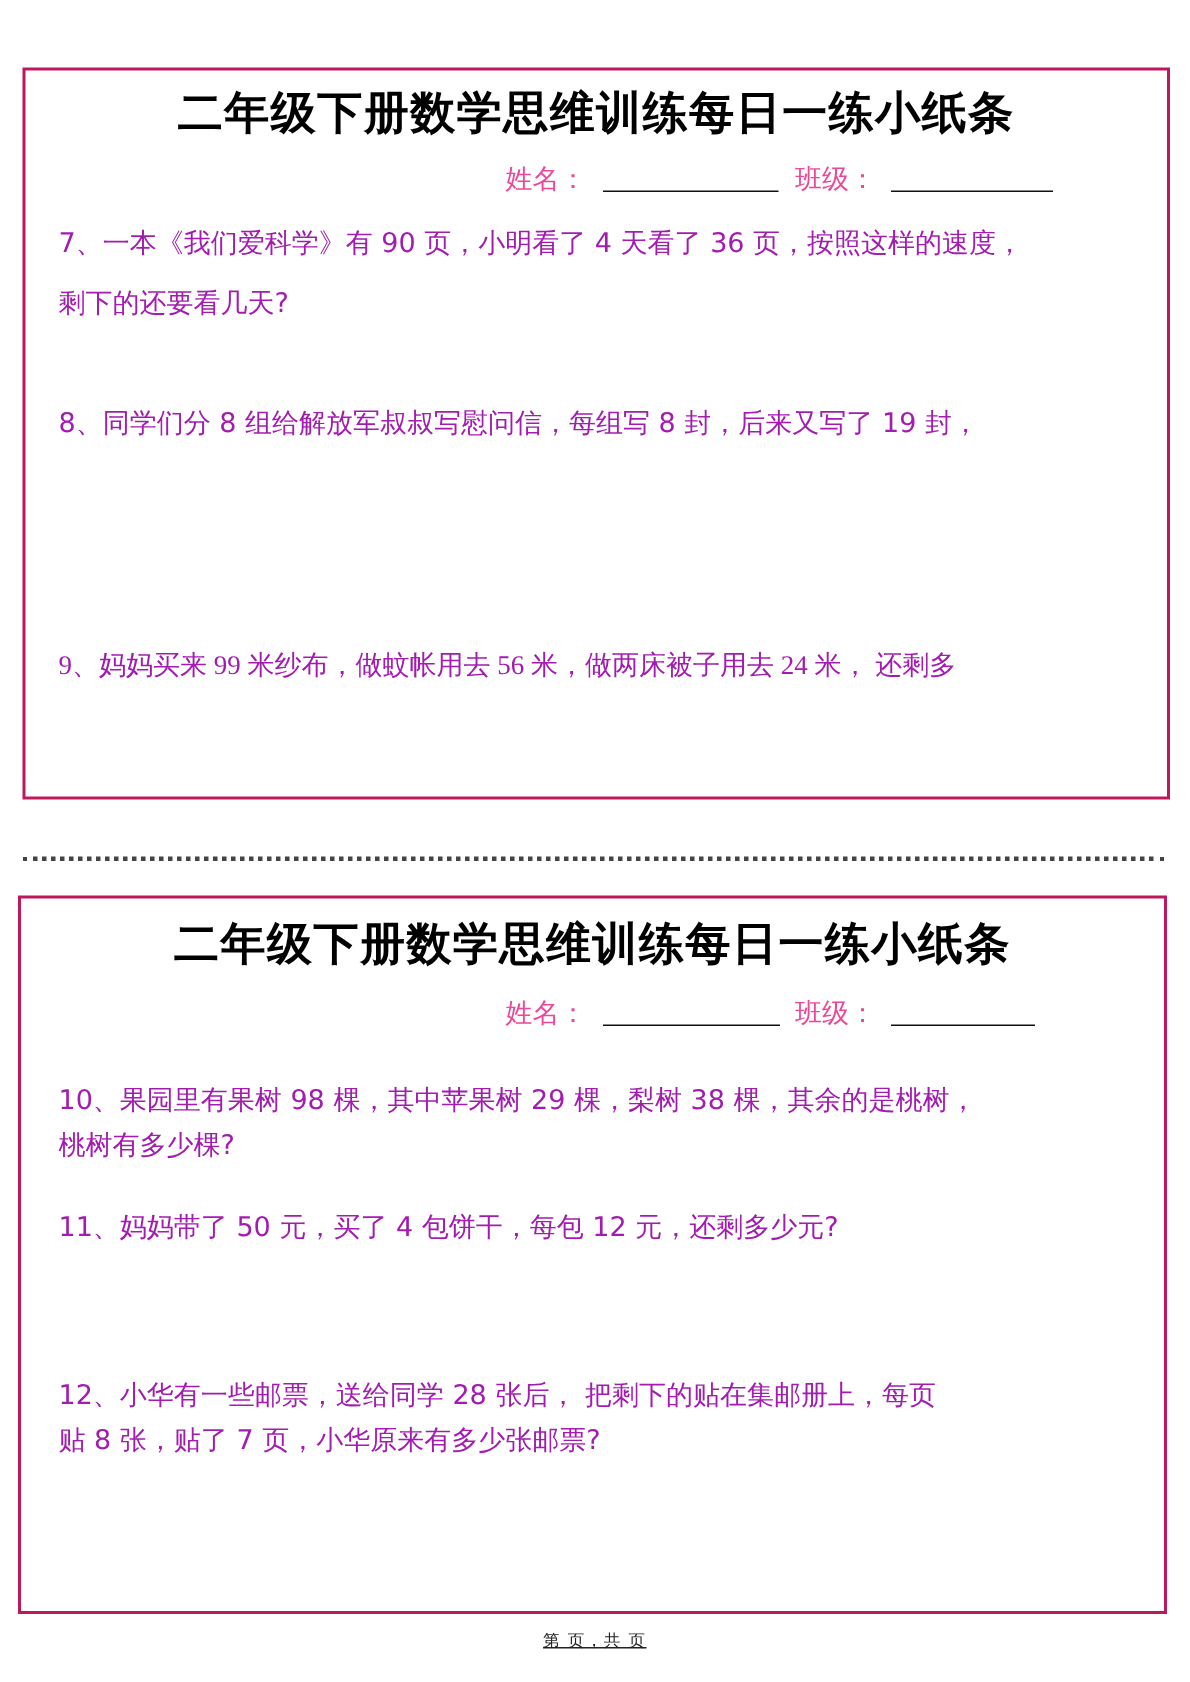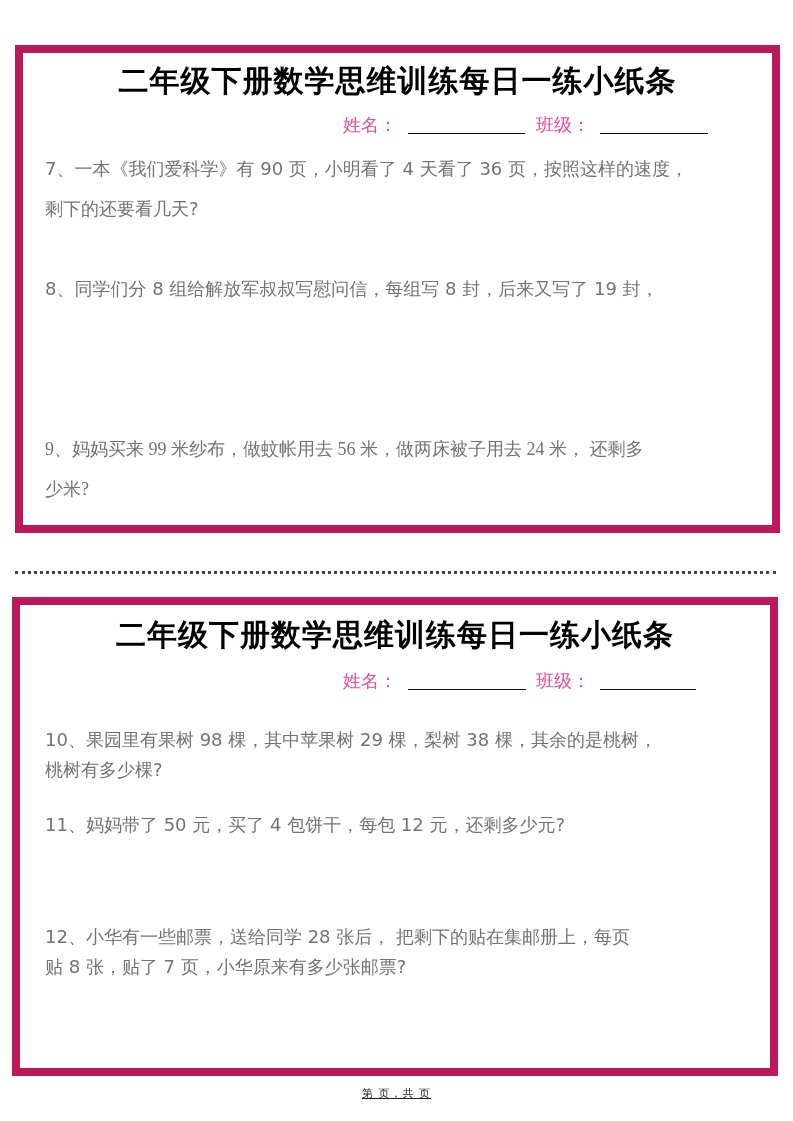--- a/index.html
+++ b/index.html
@@ -1,23 +1,23 @@
 <!DOCTYPE html>
 <html><head>
 <meta charset="utf-8">
 <style>
   html, body { margin:0; padding:0; background:#ffffff; }
   body { width:793px; height:1121px; position:relative; overflow:hidden;
          font-family:"DejaVu Sans", "Liberation Sans", sans-serif; color:#111; }
-  .box { position:absolute; border:8px solid #be185d; box-sizing:border-box; background:#fff; }
+  .box { position:absolute; border:2px solid #be185d; box-sizing:border-box; background:#fff; }
   .title { position:absolute; left:0; right:0; text-align:center; font-weight:bold;
            font-size:30px; letter-spacing:1px; color:#000; }
   .field-label { position:absolute; font-size:18px; color:#ec4899; }
   .field-line { position:absolute; border-bottom:1.5px solid #111; height:0; }
-  .q { position:absolute; font-size:18px; line-height:40px; color:#737373; white-space:nowrap; }
+  .q { position:absolute; font-size:18px; line-height:40px; color:#a21caf; white-space:nowrap; }
   .sep { position:absolute; left:15px; width:761px; top:571px; height:0;
          border-top:3px dotted #444; }
   .footer { position:absolute; top:1086px; left:0; right:0; text-align:center;
             font-size:11px; color:#222; letter-spacing:1px;text-decoration:underline; }
 </style>
 </head>
 <body>
 
 <div class="box" style="left:15px; top:45px; width:765px; height:488px;">
   <div class="title" style="top:8px;">二年级下册数学思维训练每日一练小纸条</div>
@@ -28,21 +28,20 @@
 
   <div class="q" style="left:22px; top:96px;">
     <div>7、一本《我们爱科学》有 90 页，小明看了 4 天看了 36 页，按照这样的速度，</div>
     <div style="margin-top:0px;">剩下的还要看几天?</div>
   </div>
   <div class="q" style="left:22px; top:216px;">
     <div>8、同学们分 8 组给解放军叔叔写慰问信，每组写 8 封，后来又写了 19 封，</div>
   </div>
   <div class="q" style="left:22px; top:376px;font-family:Liberation Serif, serif;">
     <div>9、妈妈买来 99 米纱布，做蚊帐用去 56 米，做两床被子用去 24 米， 还剩多</div>
-    <div>少米?</div>
   </div>
 </div>
 
 <div class="sep"></div>
 
 <div class="box" style="left:12px; top:597px; width:766px; height:479px;">
   <div class="title" style="top:10px;">二年级下册数学思维训练每日一练小纸条</div>
   <span class="field-label" style="left:323px; top:64px;">姓名：</span>
   <div class="field-line" style="left:388px; width:118px; top:84px;"></div>
   <span class="field-label" style="left:516px; top:64px;">班级：</span>

